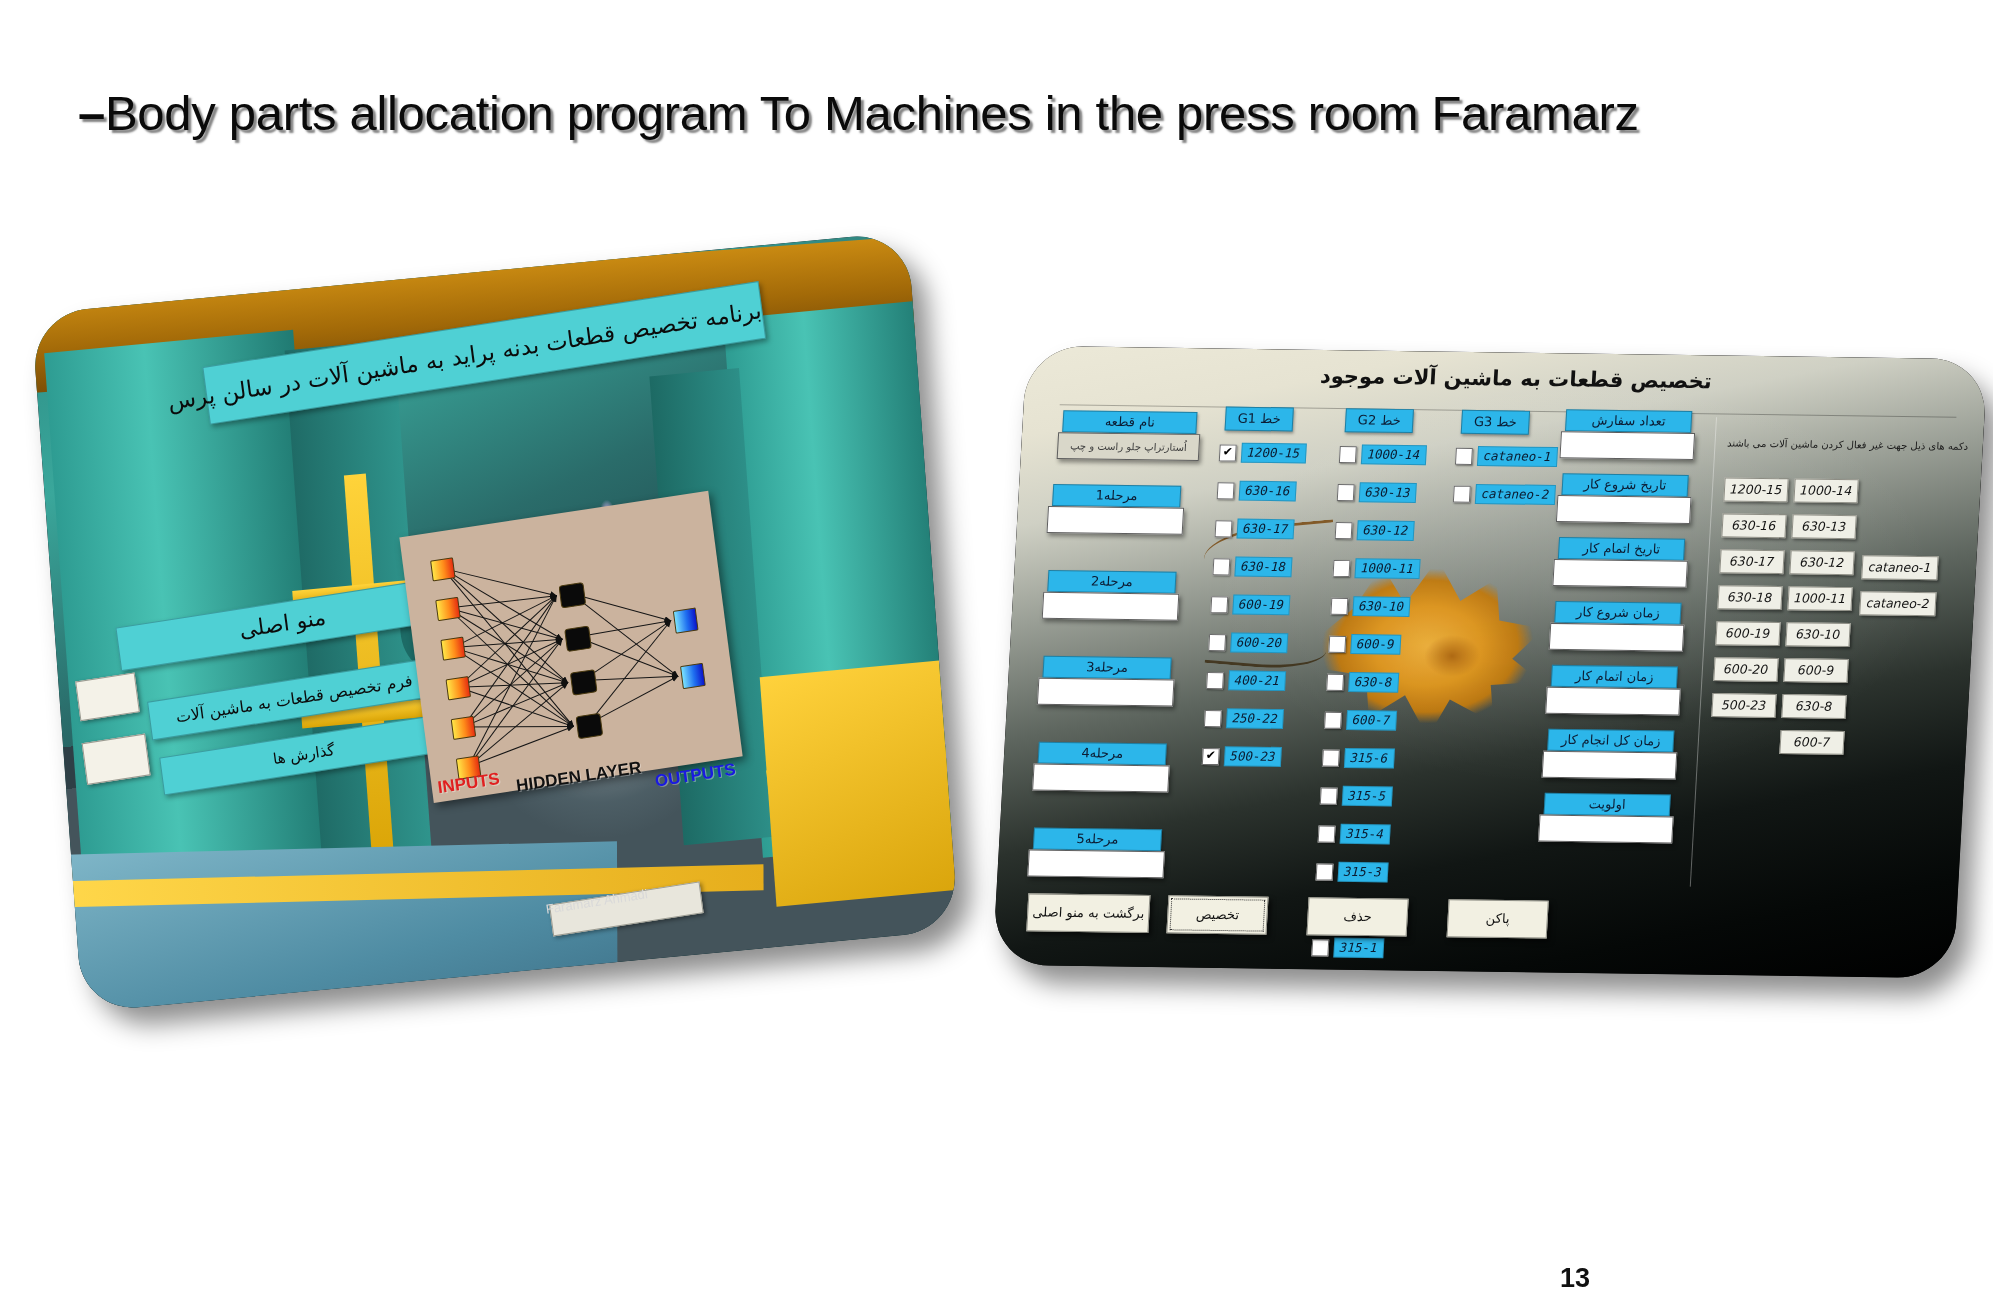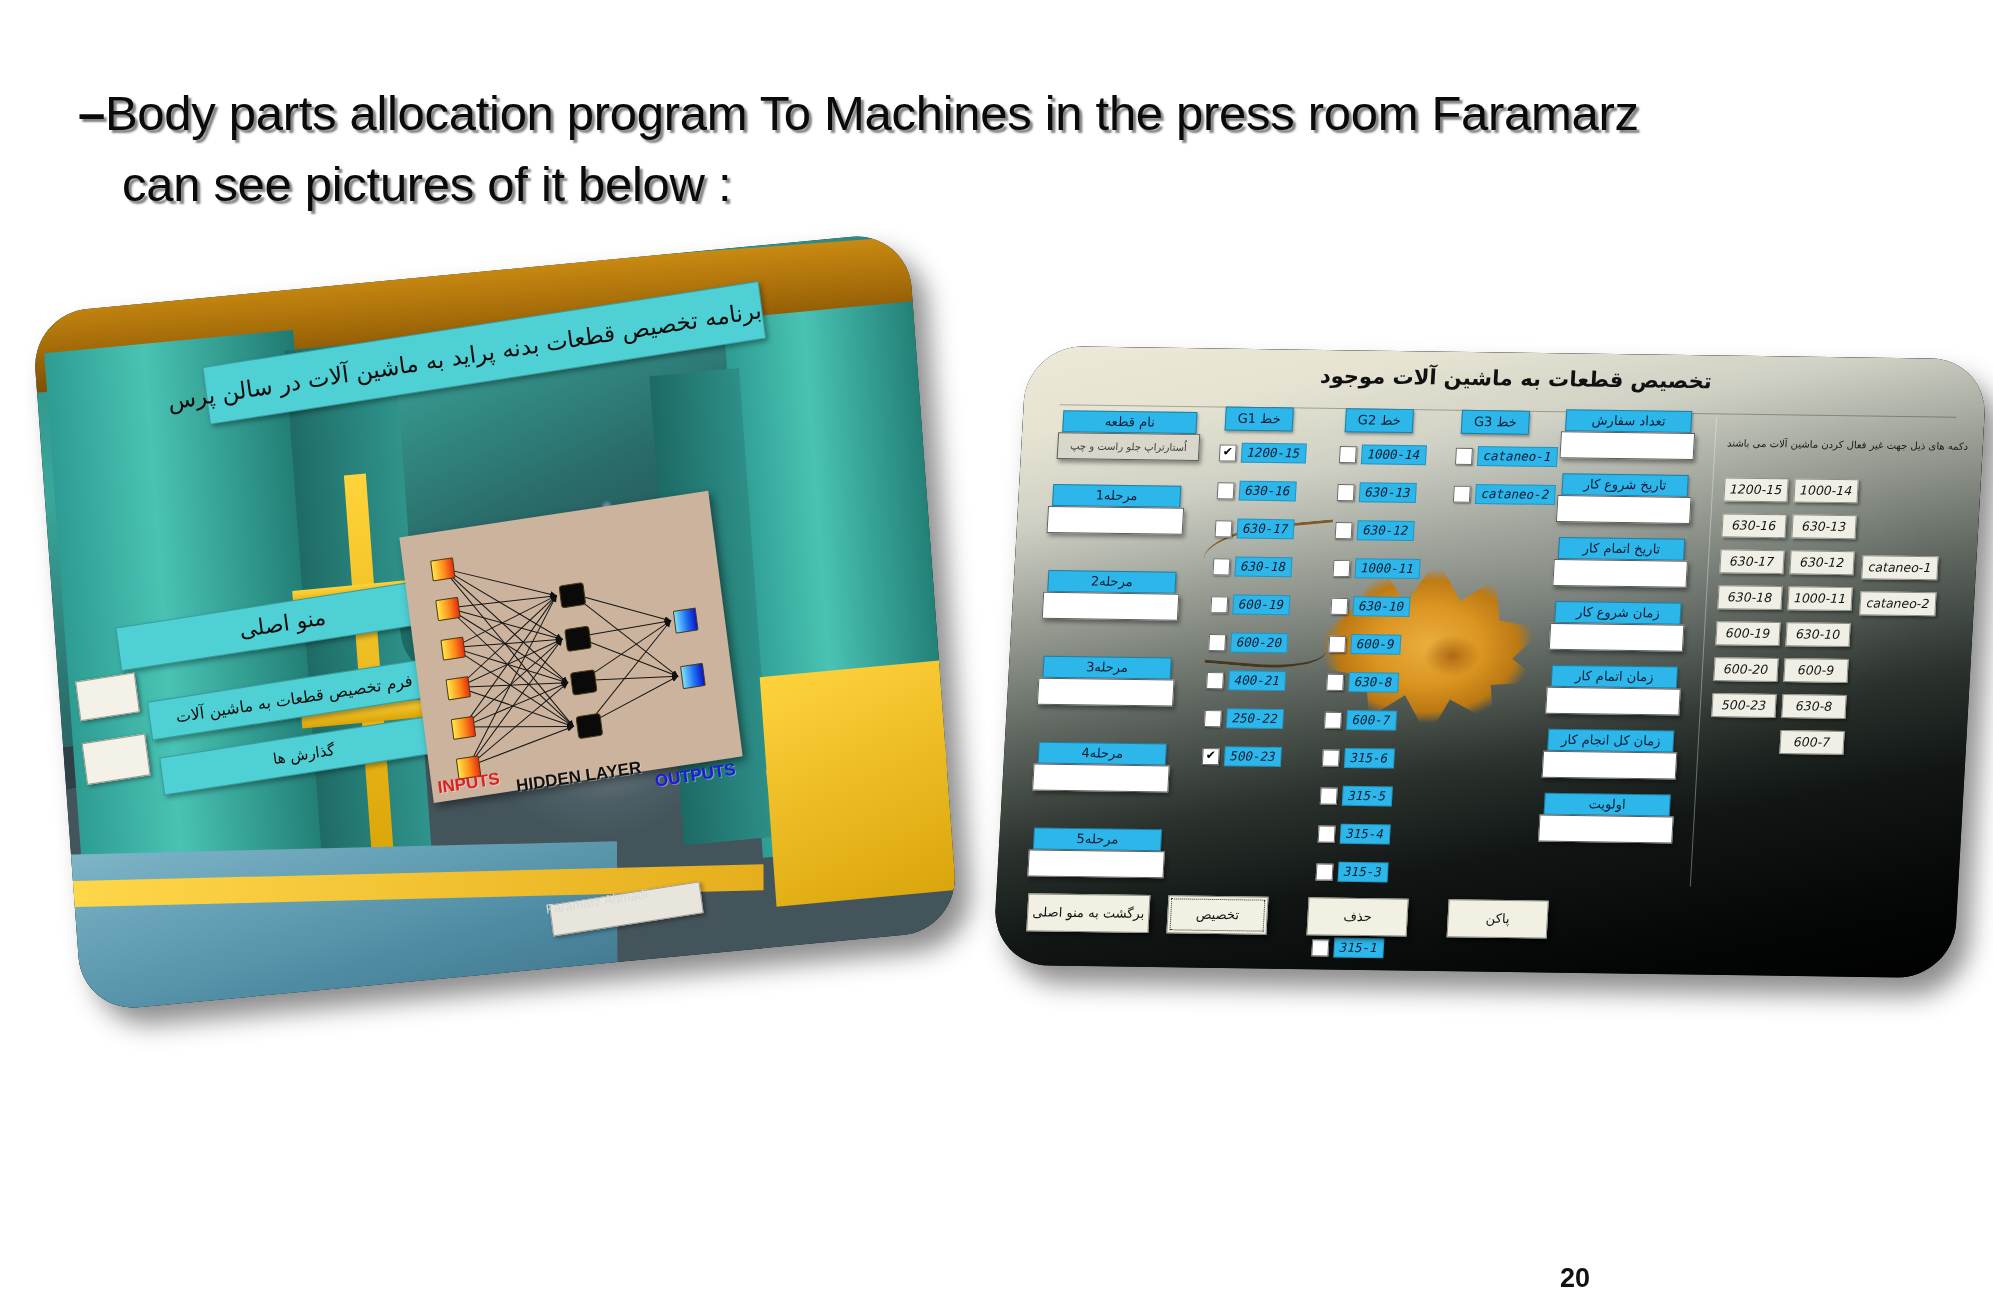--- a/index.html
+++ b/index.html
@@ -228,21 +228,20 @@
     position:absolute;left:1540px;top:1263px;width:70px;
     font-size:27px;font-weight:700;color:#111;text-align:center;
     font-family:"Liberation Sans",sans-serif;
   }
 </style>
 </head>
 <body>
 
 <div id="heading">
   <span class="dash">–</span><span>Body parts allocation program To Machines in the press room   Faramarz</span>
-  <span class="l2">can see pictures of it below :</span>
 </div>
 
 <div id="left-card" class="card">
   <div id="factory-photo"></div>
   <div id="gantry"></div>
   <div class="press" id="pressL"></div>
   <div class="press" id="pressL2"></div>
   <div class="press" id="pressR"></div>
   <div class="press" id="pressR2"></div>
   <div class="ybar" id="yb1"></div>
@@ -508,13 +507,13 @@
     </div>
 
   <div id="bot-bar">
       <div class="bot-btn" style="left: 32px; top: 548px; width: 120px;">برگشت به منو اصلی</div>
       <div class="bot-btn focus" style="left: 172px; top: 548px;">تخصیص</div>
       <div class="bot-btn" style="left: 312px; top: 548px;">حذف</div>
       <div class="bot-btn" style="left: 452px; top: 548px;">پاکن</div>
     </div>
 </div>
 
-<div id="page-num">20</div>
+<div id="page-num">13</div>
 
 </body></html>

